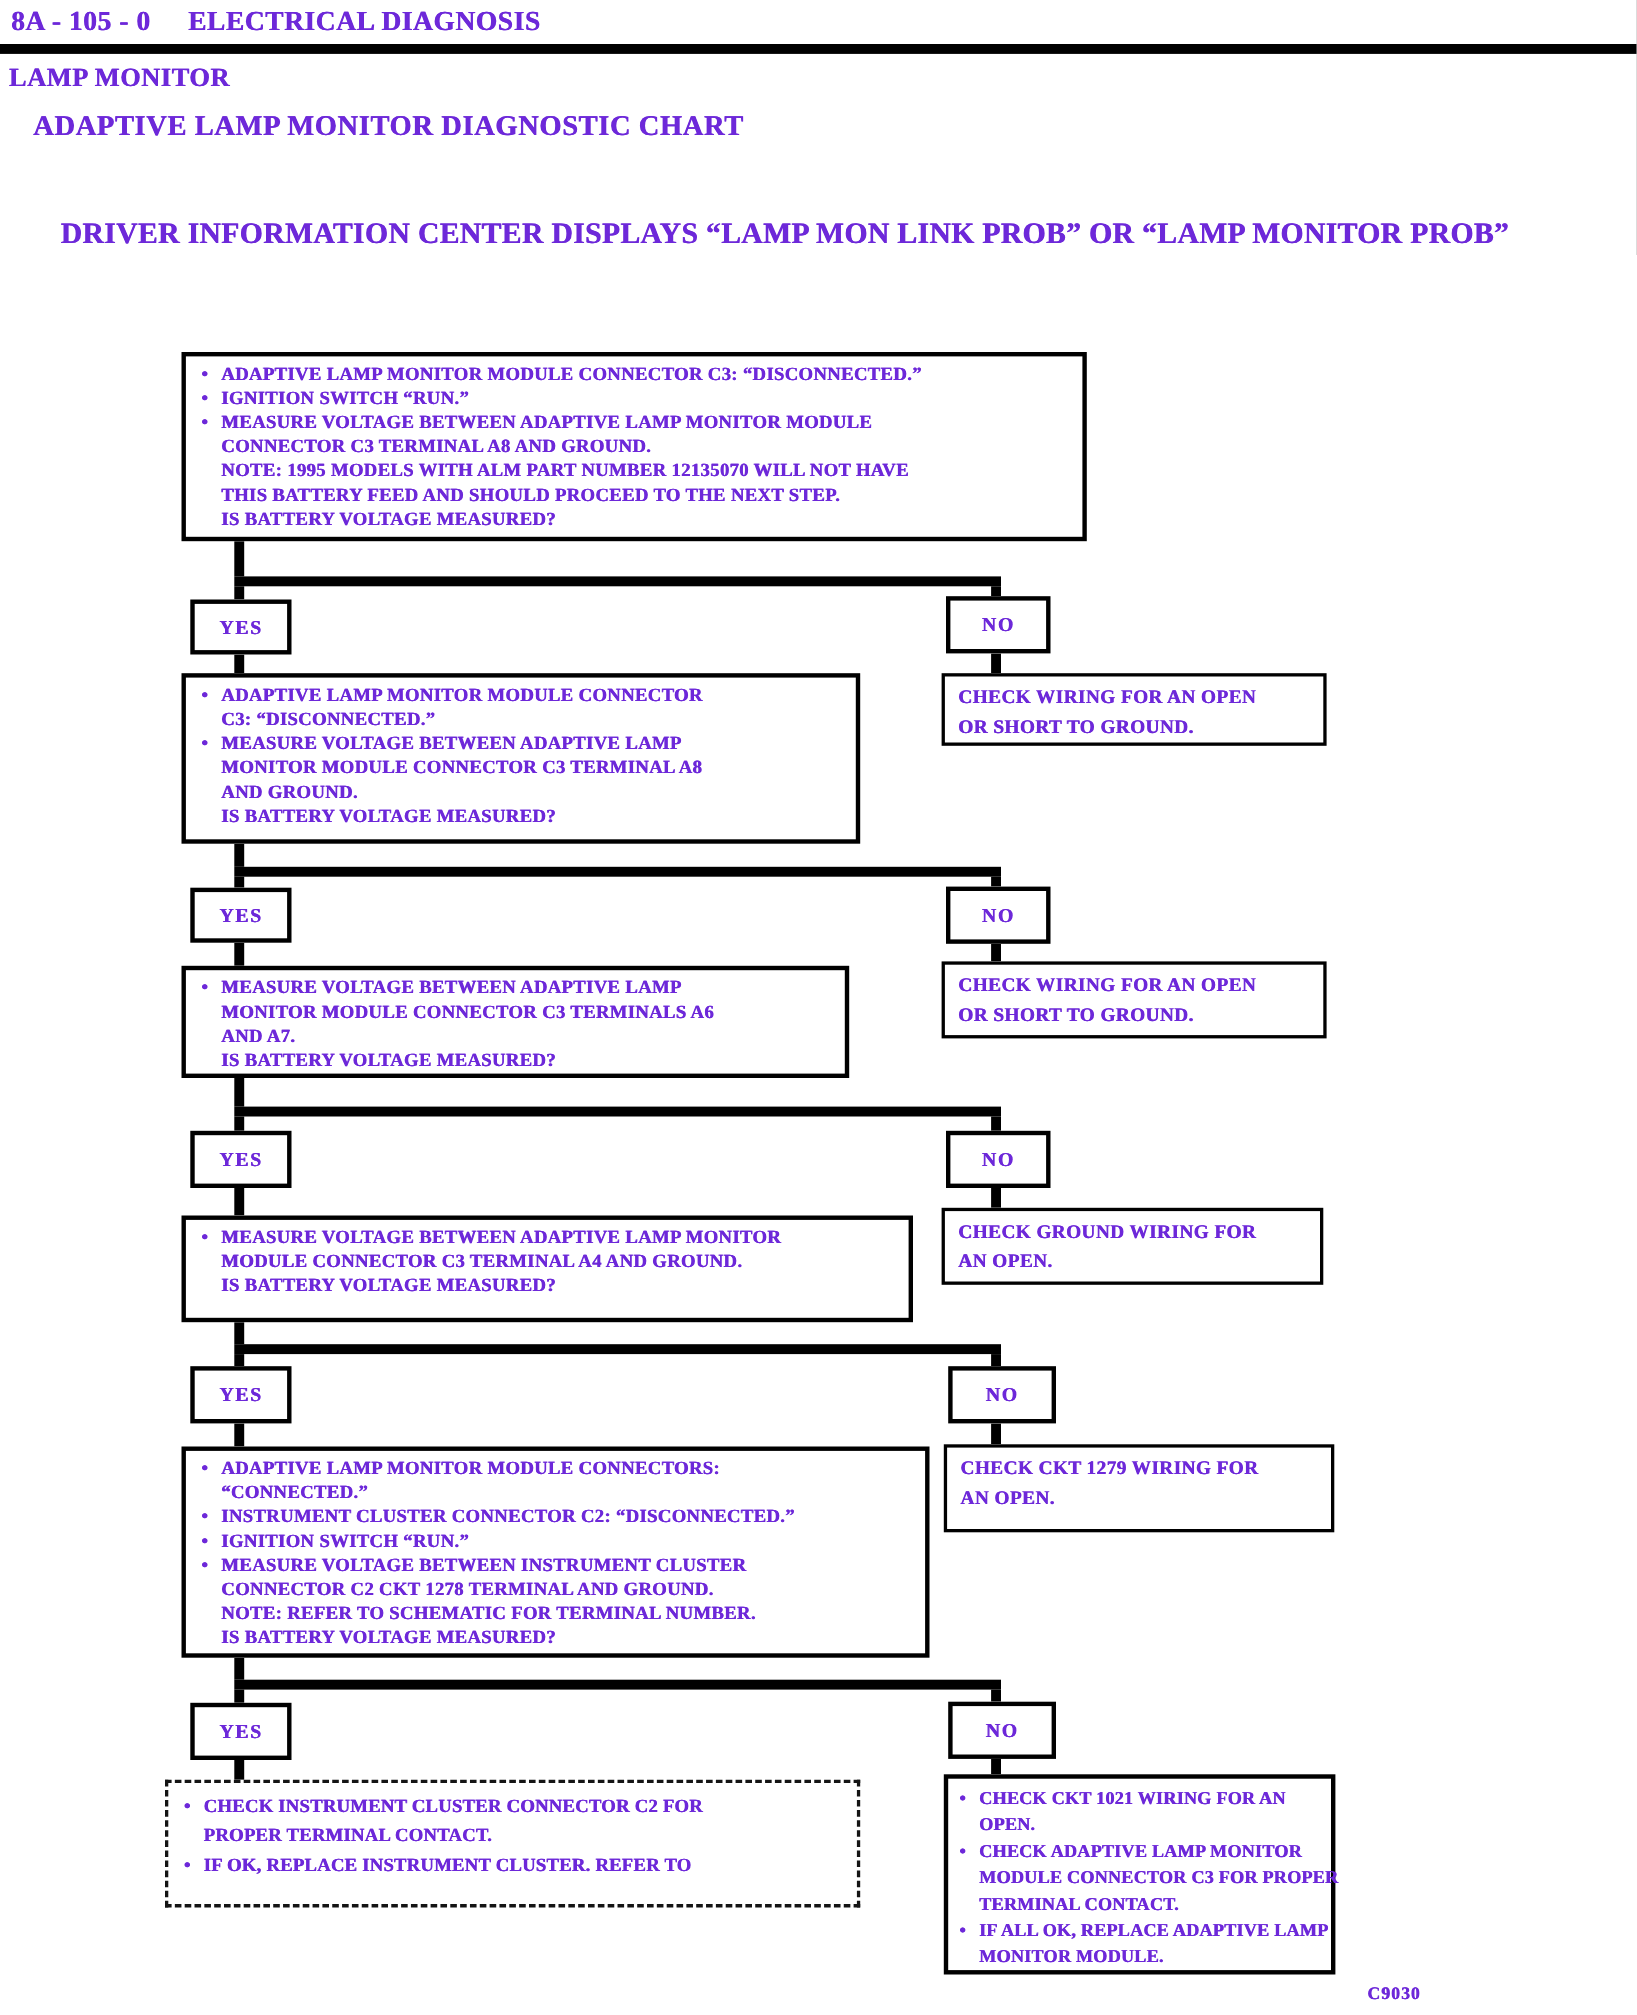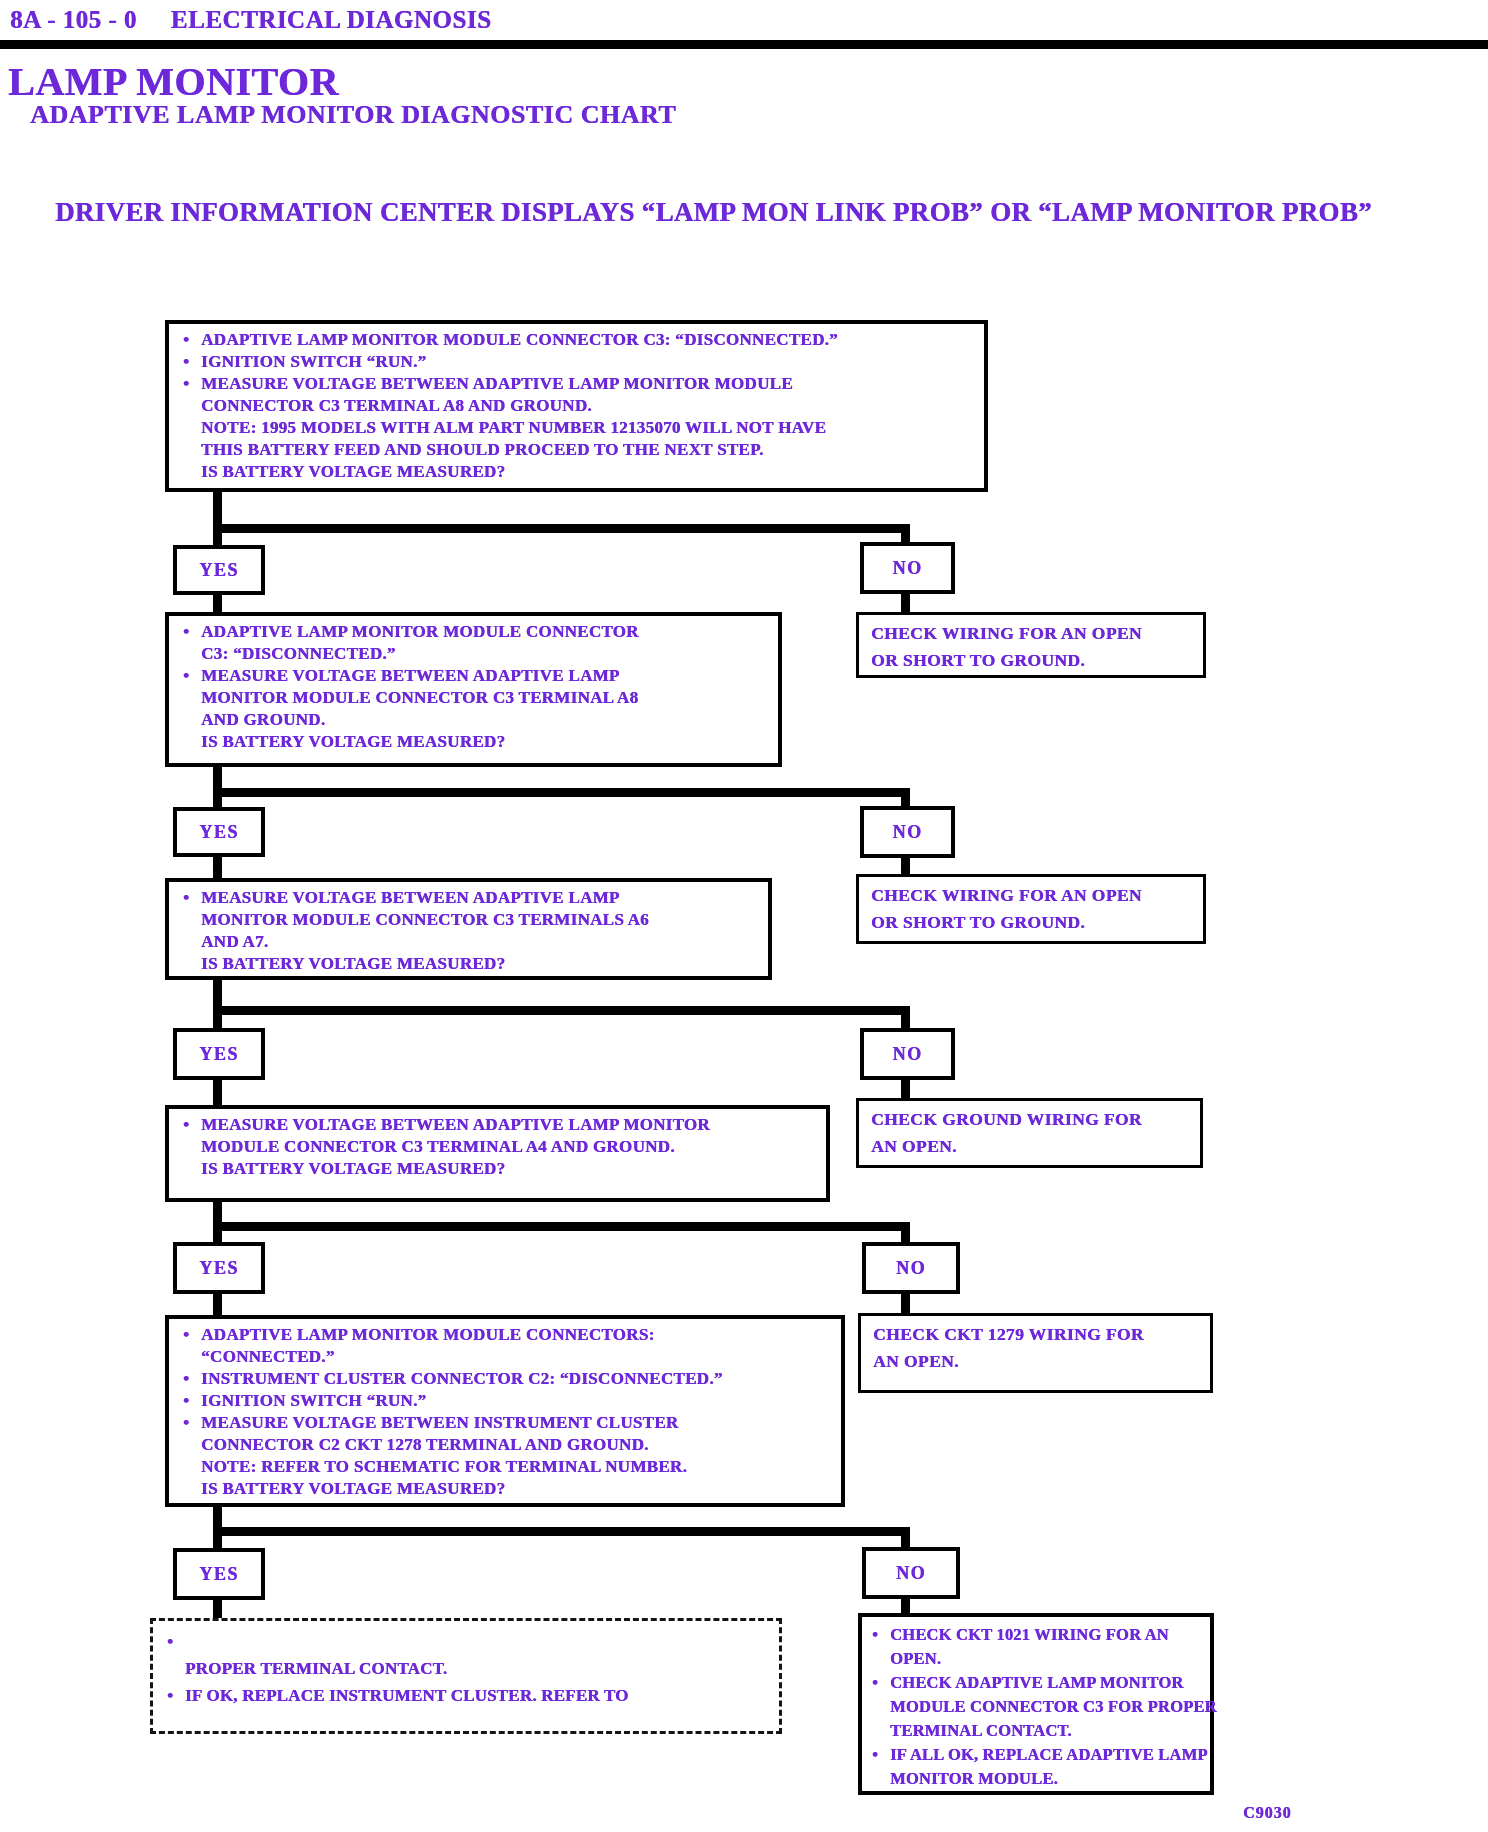--- a/index.html
+++ b/index.html
@@ -5,21 +5,21 @@
   html,body{margin:0;padding:0;background:#9a9a9a;}
   .sheet{
     position:relative;width:1488px;height:1832px;margin:0 auto;
     background:#ffffff;color:#6d28d9;
     font-family:Liberation Serif, serif;font-weight:700;
     text-shadow:.5px 0 0 currentColor;
     overflow:hidden;
   }
   .hdr-row{position:absolute;top:6px;left:10px;display:flex;gap:34px;font-size:25px;letter-spacing:.5px;white-space:nowrap;}
   .rule{position:absolute;top:40px;left:0;width:1488px;height:9px;background:#000;}
-  .sec-title{position:absolute;top:58px;left:8px;margin:0;font-size:40px;letter-spacing:.5px;white-space:nowrap;}
+  .sec-title{position:absolute;top:58px;left:8px;margin:0;font-size:24px;letter-spacing:.5px;white-space:nowrap;}
   .chart-title{position:absolute;top:100px;left:30px;margin:0;font-size:26px;letter-spacing:.5px;white-space:nowrap;}
   .cond{position:absolute;top:197px;left:55px;font-size:27px;letter-spacing:.3px;white-space:nowrap;}
   .figcode{position:absolute;top:1804px;left:1243px;font-size:16px;letter-spacing:1px;}
 
   #flow{position:absolute;left:0;top:0;width:100%;height:100%;}
   .conn{position:absolute;background:#000;}
   .node{position:absolute;box-sizing:border-box;background:#fff;}
   .n-decision{border:4px solid #000;padding:5px 10px 0 14px;font-size:17px;line-height:22px;letter-spacing:.3px;}
   .n-choice{border:4px solid #000;display:flex;align-items:center;justify-content:center;font-size:18px;letter-spacing:1.5px;}
   .n-action{border:3px solid #000;padding:5px 8px 16px 12px;font-size:17.5px;line-height:27px;letter-spacing:.4px;}
@@ -252,20 +252,21 @@
       </div>
       <div class="node n-choice" style="left: 173px; top: 1548px; width: 92px; height: 52px;">
         <span>YES</span>
       </div>
       <div class="node n-choice" style="left: 862px; top: 1547px; width: 98px; height: 52px;">
         <span>NO</span>
       </div>
       <div class="node n-action-dashed" style="left: 150px; top: 1618px; width: 632px; height: 116px;">
         <div class="line">
           <span class="b">•</span>
+          <span class="t">CHECK INSTRUMENT CLUSTER CONNECTOR C2 FOR</span>
         </div>
         <div class="line">
           <span class="b"></span>
           <span class="t">PROPER TERMINAL CONTACT.</span>
         </div>
         <div class="line">
           <span class="b">•</span>
           <span class="t">IF OK, REPLACE INSTRUMENT CLUSTER. REFER TO</span>
         </div>
       </div>

